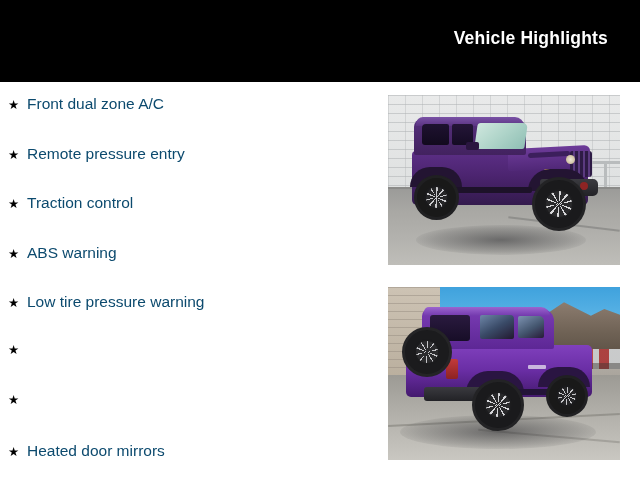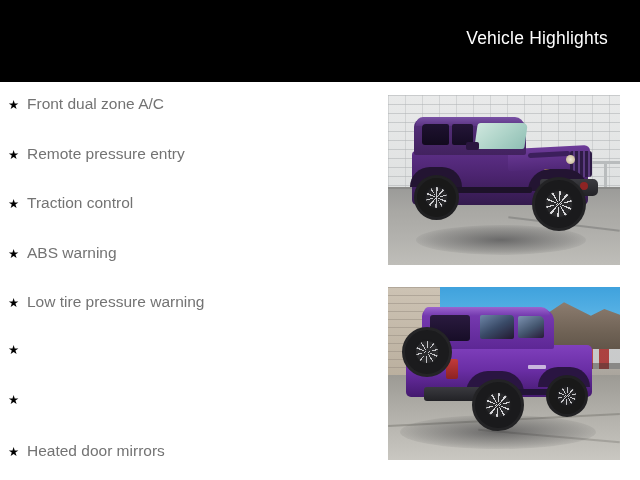--- a/index.html
+++ b/index.html
@@ -29,21 +29,21 @@
     height: 82px;
     background: #000000;
     box-sizing: border-box;
   }
   .header-title {
     position: absolute;
     right: 32px;
     top: 28px;
     color: #ffffff;
     font-size: 17.5px;
-    font-weight: 400;
+    font-weight: 700;
     letter-spacing: 0.2px;
     white-space: nowrap;
   }
 
   
   .features {
     position: absolute;
     left: 0;
     top: 82px;
     width: 380px;
@@ -59,21 +59,21 @@
     box-sizing: border-box;
   }
   .feature-star {
     flex: 0 0 auto;
     width: 19px;
     color: #000000;
     font-size: 12.5px;
     line-height: 1;
   }
   .feature-label {
-    color: #737373;
+    color: #0c4a6e;
     font-size: 15.5px;
     font-weight: 400;
     line-height: 1;
     white-space: nowrap;
   }
 
   
   .photo {
     position: absolute;
     overflow: hidden;

